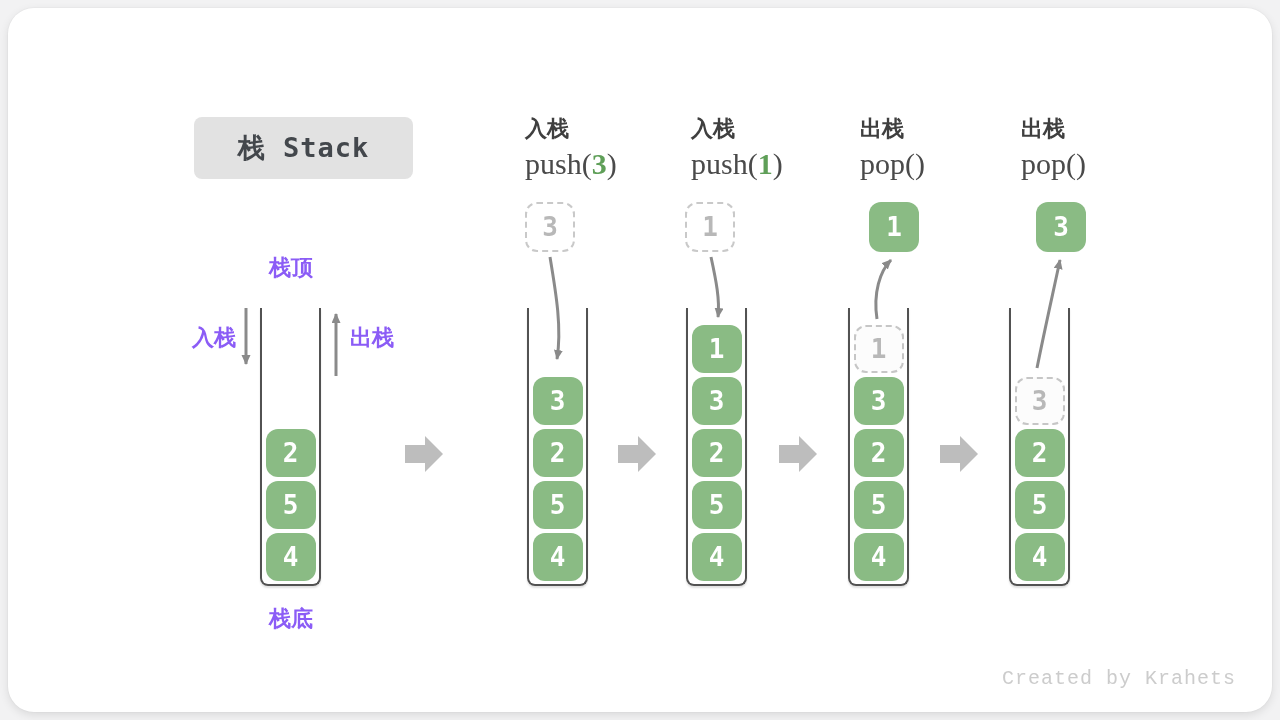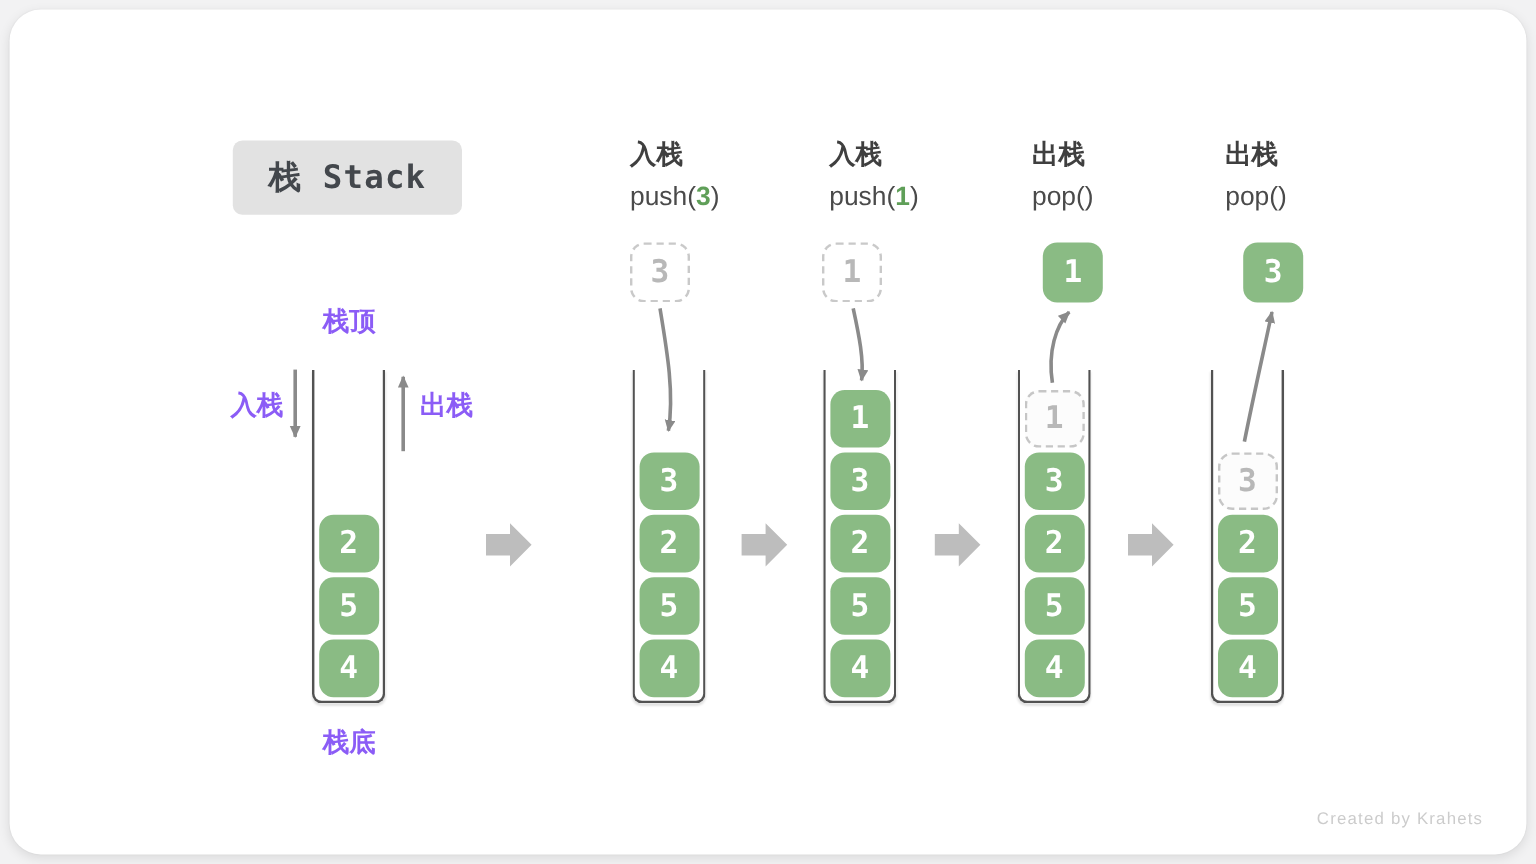--- a/index.html
+++ b/index.html
@@ -9,35 +9,35 @@
     font-family:"Liberation Sans",sans-serif;
     overflow:hidden;
   }
   .canvas{position:relative;width:1280px;height:720px;}
   .card{
     position:absolute;left:8px;top:8px;right:8px;bottom:8px;
     background:#ffffff;border-radius:26px;
     box-shadow:0 3px 10px rgba(0,0,0,0.10), 0 0 0 1px rgba(0,0,0,0.02);
   }
   .title-box{
-    position:absolute;left:186px;top:109px;width:191px;height:62px;
+    position:absolute;left:186px;top:109px;width:219px;height:62px;
     background:#e2e2e2;border-radius:8px;
     display:flex;align-items:center;justify-content:center;
     font-family:"DejaVu Sans Mono",monospace;
     font-size:27px;font-weight:600;color:#43474c;letter-spacing:1px;
   }
   .cjk-label{
     position:absolute;
     font-weight:700;font-size:22px;color:#8b5cf6;
     font-family:"Liberation Sans",sans-serif;white-space:nowrap;
   }
   .centered{transform:translateX(-50%);}
   .op-label{position:absolute;top:103px;line-height:35px;white-space:nowrap;}
   .op-action{font-weight:700;font-size:22px;color:#3f3f3f;}
-  .op-code{font-family:Liberation Sans, sans-serif;font-size:22px;color:#4a4a4a;text-align:right;}
+  .op-code{font-family:Liberation Serif, serif;font-size:30px;color:#4a4a4a;text-align:right;}
   .op-code .arg{color:#5f9f58;font-weight:700;}
   .well{
     position:absolute;top:300px;width:61px;height:278px;box-sizing:border-box;
     border-left:2px solid #525252;border-right:2px solid #525252;border-bottom:2px solid #525252;
     border-radius:0 0 8px 8px;
     box-shadow:0 2px 2px rgba(0,0,0,0.12);
     display:flex;flex-direction:column;justify-content:flex-end;align-items:center;
     gap:4px;padding-bottom:3px;
   }
   .box{
@@ -52,21 +52,21 @@
   .float-box{
     position:absolute;top:194px;width:50px;height:50px;border-radius:12px;box-sizing:border-box;
     display:flex;align-items:center;justify-content:center;
     font-family:"DejaVu Sans Mono",monospace;font-size:26px;font-weight:700;
   }
   .float-dashed{background:#ffffff;border:2px dashed #c9c9c9;color:#b8b8b8;}
   .float-green{background:#8abb84;color:#ffffff;}
   .arrow-layer{position:absolute;left:0;top:0;width:1280px;height:720px;pointer-events:none;}
   .watermark{
     position:absolute;right:36px;bottom:22px;
-    font-family:Liberation Sans, sans-serif;font-size:14px;color:#cccccc;letter-spacing:1px;
+    font-family:Liberation Mono, monospace;font-size:20px;color:#cccccc;letter-spacing:1px;
   }
 </style>
 </head>
 <body>
 
 <div class="canvas">
   <div class="card">
 
     <div class="title-box">
       <span>栈 Stack</span>

